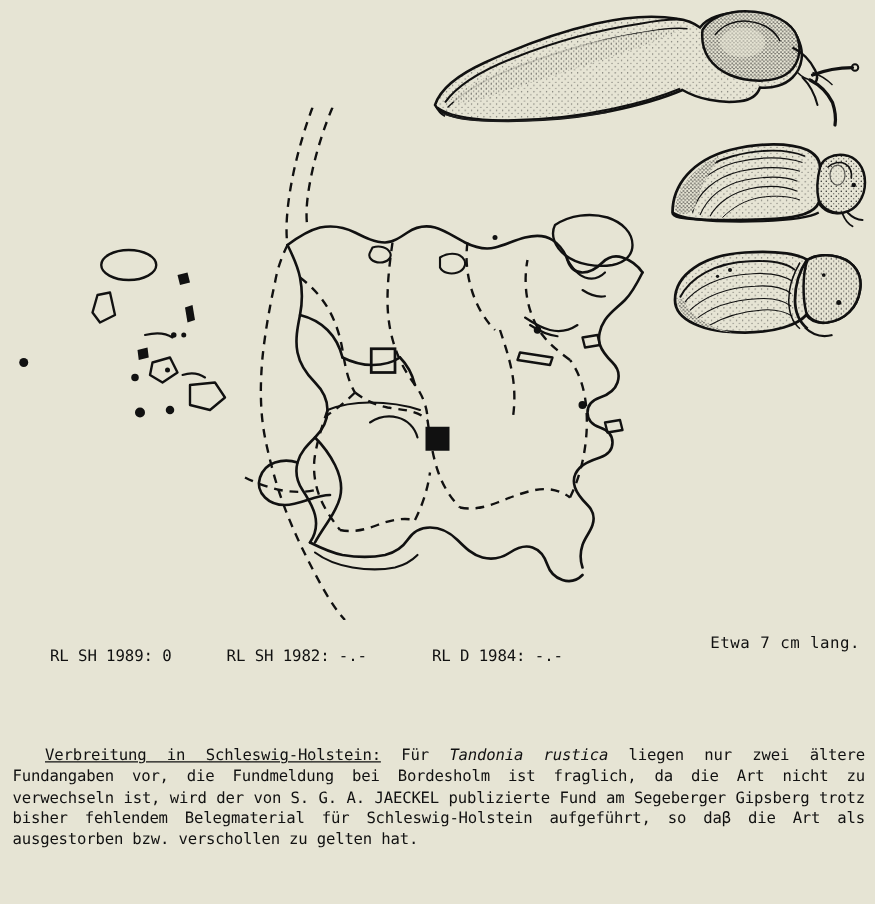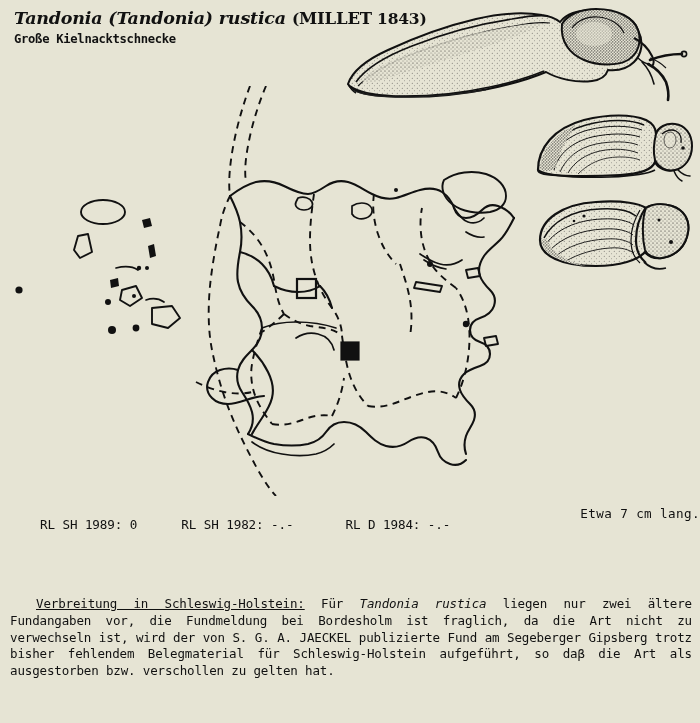--- a/index.html
+++ b/index.html
@@ -114,21 +114,21 @@
   }
   .marker-filled {
     fill: #111111;
     stroke: #111111;
     stroke-width: 1.2;
   }
 
   
   .size-note {
     position: absolute;
-    right: 0;
+    right: 12px;
     top: 506px;
     font-size: 12.6px;
     letter-spacing: 0.4px;
     white-space: nowrap;
   }
   .facts {
     position: absolute;
     left: 40px;
     top: 515px;
     font-size: 12.6px;
@@ -166,26 +166,20 @@
   .para .indent {
     display: inline-block;
     width: 26px;
   }
 </style>
 </head>
 <body>
 
 <div class="page">
 
-  <div class="header">
-    <div class="sci-name">
-      <span class="genus">Tandonia</span><span>&nbsp;</span><span class="subgenus">(Tandonia)</span><span>&nbsp;</span><span class="epithet">rustica</span><span>&nbsp;</span><span class="authority"><span>(</span><span class="auth-name">MILLET</span><span> 1843)</span></span>
-    </div>
-    <div class="common-name">Große Kielnacktschnecke</div>
-  </div>
 
   <div class="illus illus-main">
     <svg viewBox="0 0 364 104" xmlns="http://www.w3.org/2000/svg">
       <defs>
         <pattern id="stipple" width="4" height="4" patternUnits="userSpaceOnUse">
           <rect width="4" height="4" fill="#e6e4d4"></rect>
           <circle cx="1" cy="1" r="0.55" fill="#1a1a1a"></circle>
           <circle cx="3" cy="3" r="0.45" fill="#1a1a1a"></circle>
         </pattern>
         <pattern id="stipple-dense" width="3" height="3" patternUnits="userSpaceOnUse">

